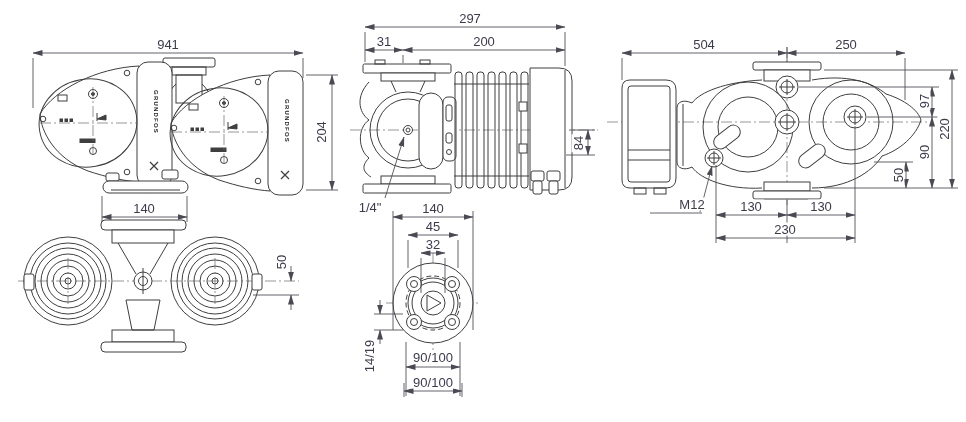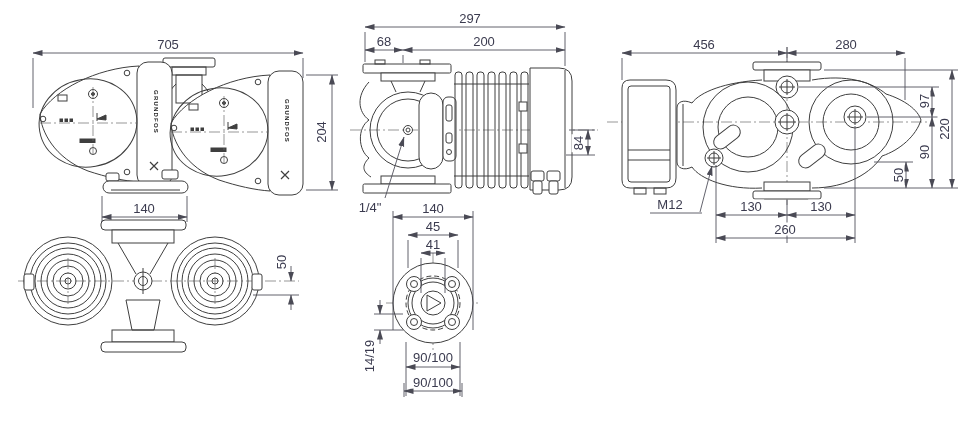--- a/index.html
+++ b/index.html
@@ -298,46 +298,46 @@
       <path d="M406 342 V396 M460 342 V396"></path>
       <line x1="406" y1="367" x2="460" y2="367" marker-start="url(#ar)" marker-end="url(#ar)"></line>
     </g>
     <g>
       <path d="M404 383 V397 M462 383 V397"></path>
       <line x1="404" y1="391" x2="462" y2="391" marker-start="url(#ar)" marker-end="url(#ar)"></line>
     </g>
   </g>
 </svg>
 
-<span class="dim-label" style="left:168px;top:44px">705</span>
+<span class="dim-label" style="left:168px;top:44px">941</span>
 <span class="dim-label v" style="left:321px;top:132px">204</span>
 <span class="dim-label" style="left:144px;top:208px">140</span>
 
 <span class="dim-label" style="left:470px;top:18px">297</span>
-<span class="dim-label" style="left:384px;top:41px">68</span>
+<span class="dim-label" style="left:384px;top:41px">31</span>
 <span class="dim-label" style="left:484px;top:41px">200</span>
 <span class="dim-label v" style="left:578px;top:143px">84</span>
 <span class="dim-label" style="left:370px;top:207px">1/4"</span>
 <span class="dim-label" style="left:433px;top:208px">140</span>
 
-<span class="dim-label" style="left:704px;top:44px">456</span>
-<span class="dim-label" style="left:846px;top:44px">280</span>
+<span class="dim-label" style="left:704px;top:44px">504</span>
+<span class="dim-label" style="left:846px;top:44px">250</span>
 <span class="dim-label v" style="left:924px;top:101px">97</span>
 <span class="dim-label v" style="left:944px;top:129px">220</span>
 <span class="dim-label v" style="left:924px;top:152px">90</span>
 <span class="dim-label v" style="left:898px;top:175px">50</span>
-<span class="dim-label" style="left:670px;top:204px">M12</span>
+<span class="dim-label" style="left:692px;top:204px">M12</span>
 <span class="dim-label" style="left:751px;top:206px">130</span>
 <span class="dim-label" style="left:821px;top:206px">130</span>
-<span class="dim-label" style="left:785px;top:229px">260</span>
+<span class="dim-label" style="left:785px;top:229px">230</span>
 
 <span class="dim-label v" style="left:281px;top:262px">50</span>
 
 <span class="dim-label" style="left:433px;top:226px">45</span>
-<span class="dim-label" style="left:433px;top:244px">41</span>
+<span class="dim-label" style="left:433px;top:244px">32</span>
 <span class="dim-label v" style="left:369px;top:356px">14/19</span>
 <span class="dim-label" style="left:433px;top:357px">90/100</span>
 <span class="dim-label" style="left:433px;top:382px">90/100</span>
 
 <span class="brand" style="left:156px;top:112px">GRUNDFOS</span>
 <span class="brand" style="left:287px;top:121px">GRUNDFOS</span>
 
 </div>
 
 </body></html>

